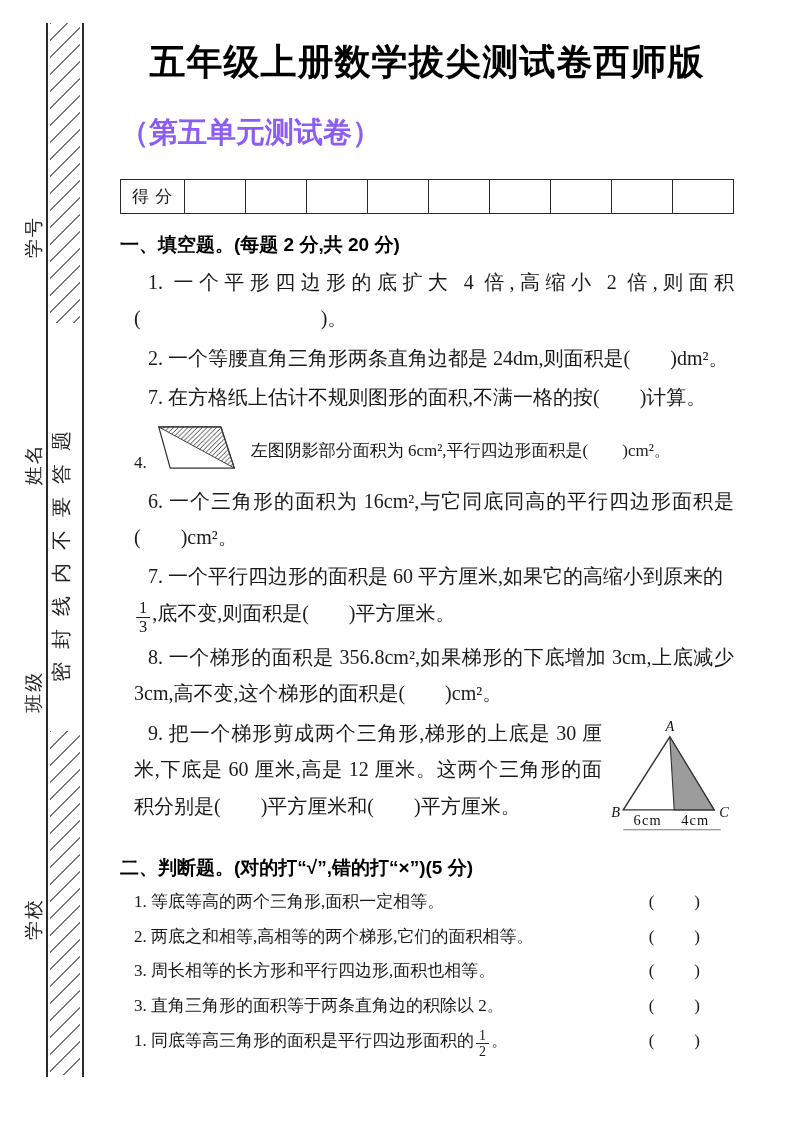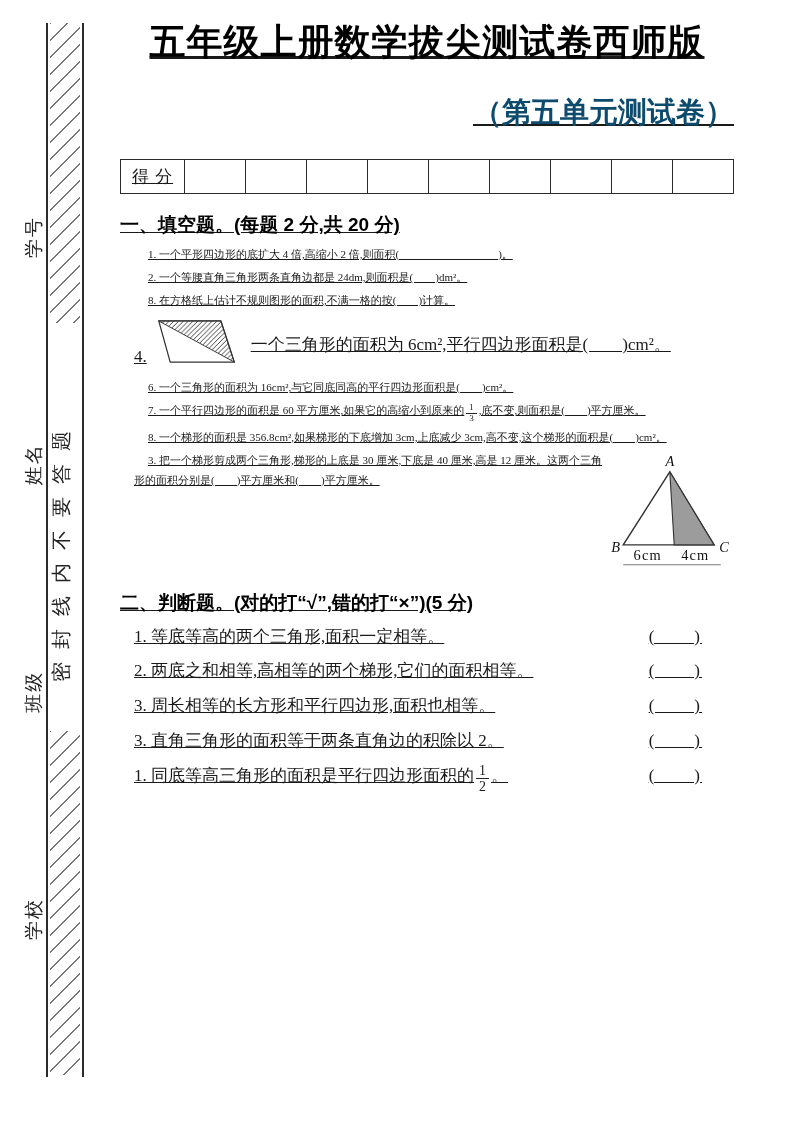--- a/index.html
+++ b/index.html
@@ -28,43 +28,43 @@
   .student-fields{
     position:absolute;left:-376px;top:508px;width:820px;height:44px;
     transform:rotate(-90deg);
     display:flex;align-items:center;justify-content:space-between;
     font-size:19px;color:#222;white-space:nowrap;
   }
   .field{display:flex;align-items:flex-end;}
   .field .flabel{letter-spacing:2px;}
   .field .fline{display:inline-block;width:96px;border-bottom:1.6px solid #333;height:1.1em;}
   
-  .main{position:absolute;left:120px;top:10px;width:614px;text-decoration:underline;}
+  .main{position:absolute;left:120px;top:30px;width:614px;}
   .title{
     text-align:center;font-family:"Liberation Sans","DejaVu Sans",sans-serif;
     font-weight:900;font-size:36px;letter-spacing:1px;margin:8px 0 0 0;color:#000;
   }
   .subtitle{
-    text-align:right;font-family:"Liberation Sans","DejaVu Sans",sans-serif;
-    font-weight:900;font-size:29px;margin:26px 0 0 0;color:#0c4a6e;
+    text-align:left;font-family:"Liberation Sans","DejaVu Sans",sans-serif;
+    font-weight:900;font-size:29px;margin:26px 0 0 0;color:#8b5cf6;
   }
   table.score{
     border-collapse:collapse;width:100%;margin-top:26px;table-layout:fixed;
   }
   table.score td{
     border:1.4px solid #2b2b2b;height:33px;text-align:center;
     font-size:17px;letter-spacing:1px;padding:0;
   }
   td.lblcell{letter-spacing:6px;}
   .sec-heading{
     font-family:"Liberation Sans","DejaVu Sans",sans-serif;font-weight:bold;
     font-size:19px;margin:18px 0 6px 0;color:#000;
   }
   .q{
-    font-size:11px;line-height:1.82;margin:3px 0;padding-left:14px;text-indent:14px;
+    font-size:20px;line-height:1.82;margin:3px 0;padding-left:14px;text-indent:14px;
     text-align:justify;
   }
   .q.nojust{text-align:left;}
   .frac{
     display:inline-block;vertical-align:-0.75em;text-align:center;
     line-height:1.1;font-size:0.82em;margin:0 2px;text-indent:0;
   }
   .frac .fnum{display:block;border-bottom:1.3px solid #222;padding:0 3px;}
   .frac .fden{display:block;padding:0 3px;}
   
@@ -143,36 +143,36 @@
       <td></td>
       <td></td>
     </tr>
   </tbody>
     </table>
 
   <div class="sec-heading">一、填空题。(每题 2 分,共 20 分)</div>
 
   <p class="q">1. 一个平形四边形的底扩大 4 倍,高缩小 2 倍,则面积(　　　　　　　　　)。</p>
   <p class="q">2. 一个等腰直角三角形两条直角边都是 24dm,则面积是(　　)dm²。</p>
-  <p class="q">8. 在方格纸上估计不规则图形的面积,不满一格的按(　　)计算。</p>
+  <p class="q">7. 在方格纸上估计不规则图形的面积,不满一格的按(　　)计算。</p>
 
   <div class="q4row">
     <span class="qno">4.</span>
     <span class="fig">
       <svg width="88" height="48" viewBox="0 0 92 50">
         <defs>
           <pattern id="hatchp" width="5" height="5" patternUnits="userSpaceOnUse">
             <line x1="0" y1="5" x2="5" y2="0" stroke="#3a3a3a" stroke-width="1"></line>
           </pattern>
         </defs>
         <polygon points="6,3 71,3 85,46 18,46" fill="none" stroke="#333" stroke-width="1.3"></polygon>
         <polygon points="6,3 71,3 85,46" fill="url(#hatchp)" stroke="#333" stroke-width="1"></polygon>
       </svg>
     </span>
-    <span>一个三角形的面积为 6cm²,平行四边形面积是(　　)cm²。</span>
+    <span>左图阴影部分面积为 6cm²,平行四边形面积是(　　)cm²。</span>
   </div>
 
   <p class="q">6. 一个三角形的面积为 16cm²,与它同底同高的平行四边形面积是(　　)cm²。</p>
 
   <p class="q nojust"><span>7. 一个平行四边形的面积是 60 平方厘米,如果它的高缩小到原来的</span><span class="frac"><span class="fnum">1</span><span class="fden">3</span></span><span>,底不变,则面积是(　　)平方厘米。</span></p>
 
   <p class="q">8. 一个梯形的面积是 356.8cm²,如果梯形的下底增加 3cm,上底减少 3cm,高不变,这个梯形的面积是(　　)cm²。</p>
 
   <div class="qfig-wrap">
     <div class="tri-fig">
@@ -180,21 +180,21 @@
         <polygon points="54,16 12,82 94,82" fill="none" stroke="#333" stroke-width="1.3"></polygon>
         <polygon points="54,16 58,82 94,82" fill="#9c9c9c" stroke="#333" stroke-width="1"></polygon>
         <text x="54" y="11" text-anchor="middle" font-size="13" font-style="italic" fill="#111">A</text>
         <text x="5" y="88" text-anchor="middle" font-size="13" font-style="italic" fill="#111">B</text>
         <text x="103" y="88" text-anchor="middle" font-size="13" font-style="italic" fill="#111">C</text>
         <text x="34" y="96" text-anchor="middle" font-size="13" letter-spacing="1" fill="#111">6cm</text>
         <text x="77" y="96" text-anchor="middle" font-size="13" letter-spacing="1" fill="#111">4cm</text>
         <line x1="12" y1="100" x2="100" y2="100" stroke="#777" stroke-width="1"></line>
       </svg>
     </div>
-    <p class="q">3. 把一个梯形剪成两个三角形,梯形的上底是 30 厘米,下底是 40 厘米,高是 12 厘米。这两个三角形的面积分别是(　　)平方厘米和(　　)平方厘米。</p>
+    <p class="q">9. 把一个梯形剪成两个三角形,梯形的上底是 30 厘米,下底是 60 厘米,高是 12 厘米。这两个三角形的面积分别是(　　)平方厘米和(　　)平方厘米。</p>
     <div class="clear"></div>
   </div>
 
   <div class="sec-heading">二、判断题。(对的打“√”,错的打“×”)(5 分)</div>
 
   <div class="tf-row">
     <span>1. 等底等高的两个三角形,面积一定相等。</span>
     <span class="tf-slot">(　　)</span>
   </div>
   <div class="tf-row">

